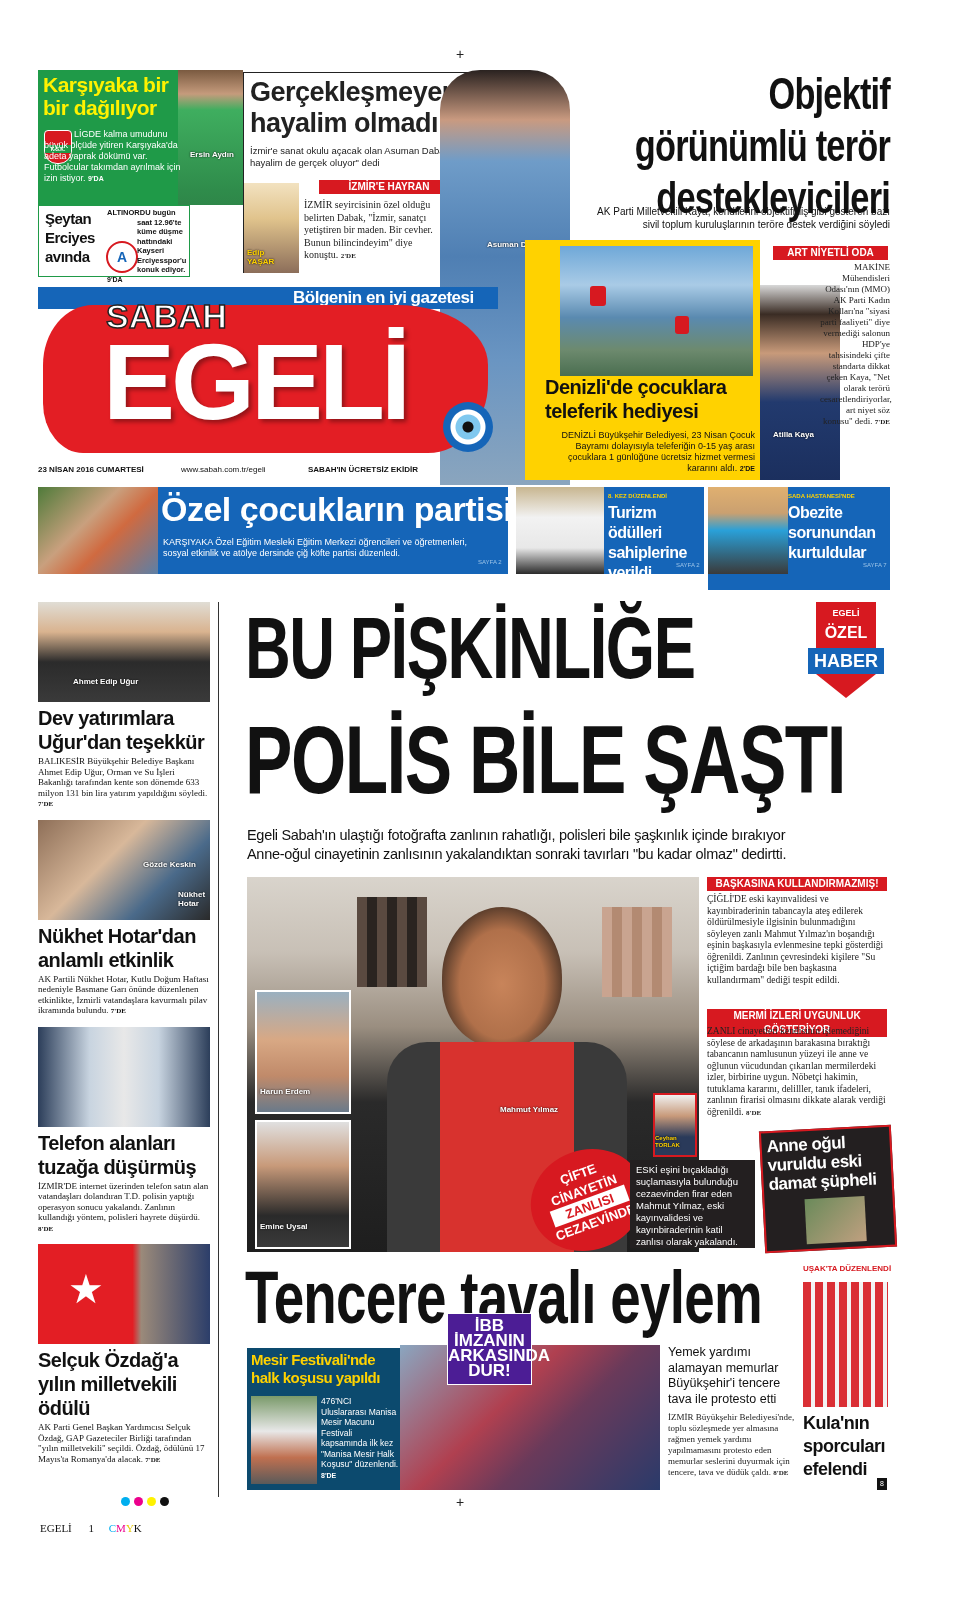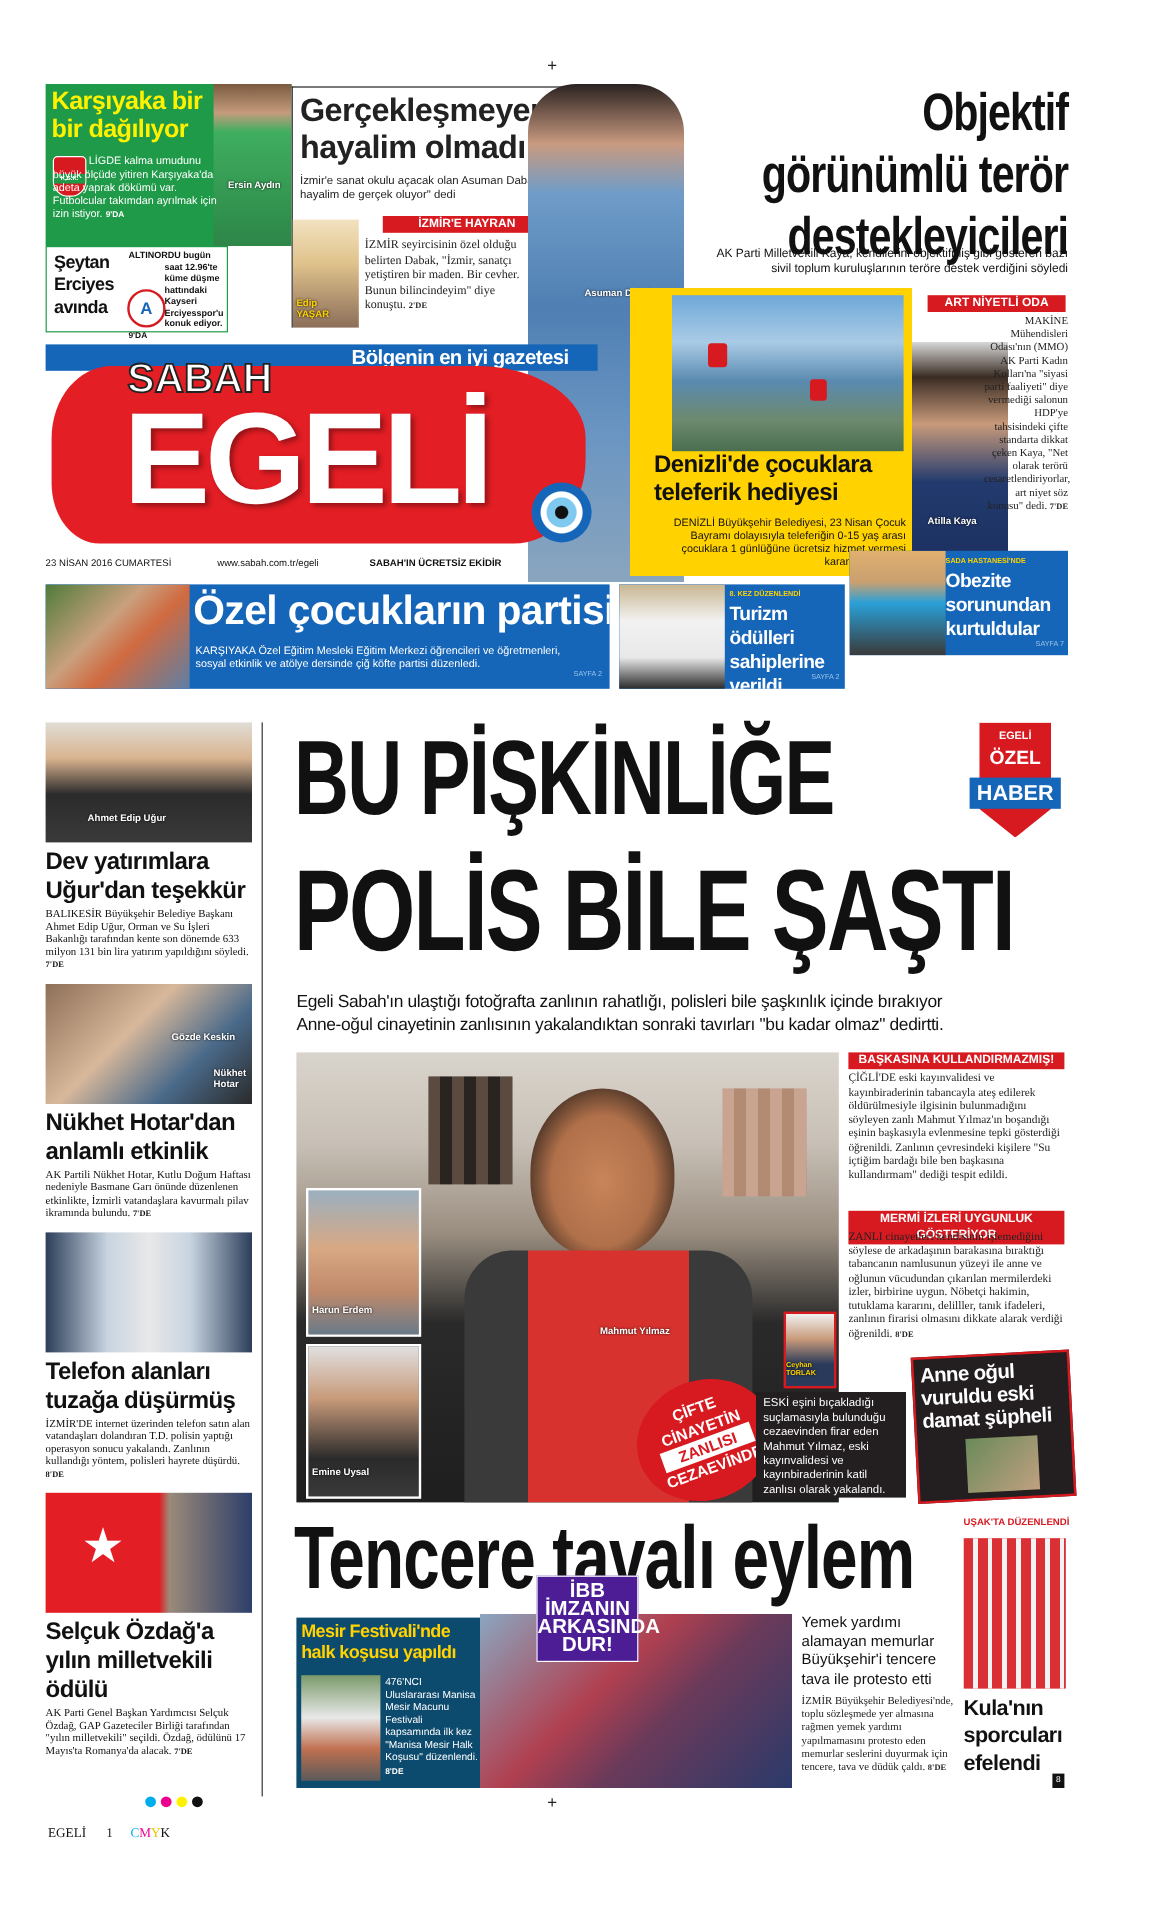--- a/index.html
+++ b/index.html
@@ -71,38 +71,38 @@
   </div>
 </div>
 
 <div class="abs" style="left:38px;top:287px;width:460px;height:195px;">
   <div class="abs" style="left:0;top:0;width:460px;height:22px;background:#1565b8;"></div>
   <div class="abs cond" style="left:255px;top:1px;width:205px;height:20px;overflow:hidden;color:#fff;font-size:17px;line-height:20px;white-space:nowrap;">Bölgenin en iyi gazetesi</div>
   <div class="abs" style="left:5px;top:18px;width:445px;height:148px;background:#e31e24;border-radius:50px 90px 60px 40px / 60px 60px 70px 50px;"></div>
   <div class="abs" style="left:68px;top:10px;font-size:34px;font-weight:bold;color:#fff;-webkit-text-stroke:1.5px #222;font-family:'Liberation Sans',sans-serif;">SABAH</div>
   <div class="abs" style="left:65px;top:40px;font-size:108px;font-weight:bold;color:#fff;line-height:110px;letter-spacing:-4px;text-shadow:3px 3px 4px rgba(0,0,0,.35);font-family:'Liberation Sans',sans-serif;">EGELİ</div>
   <div class="abs" style="left:405px;top:115px;width:50px;height:50px;border-radius:50%;background:radial-gradient(circle,#111 0 5px,#7fc8ef 6px 12px,#fff 13px 17px,#1565b8 18px);"></div>
-  <div class="abs" style="left:0;top:178px;font-size:8px;font-weight:normal;color:#111;text-align:center;">23 NİSAN 2016 CUMARTESİ</div>
+  <div class="abs" style="left:0;top:178px;font-size:8px;font-weight:bold;color:#111;text-align:center;">23 NİSAN 2016 CUMARTESİ</div>
   <div class="abs" style="left:143px;top:178px;font-size:8px;color:#111;">www.sabah.com.tr/egeli</div>
   <div class="abs" style="left:270px;top:178px;font-size:8px;font-weight:bold;color:#111;">SABAH'IN ÜCRETSİZ EKİDİR</div>
 </div>
 
 <div class="abs" style="left:38px;top:487px;width:470px;height:87px;background:#1565b8;overflow:hidden;">
   <div class="abs photo" style="left:0;top:0;width:120px;height:87px;background:linear-gradient(135deg,#4f7b3a,#c9a07e 40%,#d06a40 60%,#5c7fa6);"></div>
   <div class="abs cond" style="left:123px;top:4px;width:345px;color:#fff;font-size:34px;line-height:36px;text-align:right;white-space:nowrap;">Özel çocukların partisi</div>
   <div class="abs" style="left:125px;top:50px;width:320px;color:#fff;font-size:9px;line-height:11px;">KARŞIYAKA Özel Eğitim Mesleki Eğitim Merkezi öğrencileri ve öğretmenleri, sosyal etkinlik ve atölye dersinde çiğ köfte partisi düzenledi.</div>
   <div class="abs" style="left:440px;top:72px;color:#9cc4e8;font-size:6px;">SAYFA 2</div>
 </div>
 <div class="abs" style="left:516px;top:487px;width:188px;height:87px;background:#1565b8;overflow:hidden;">
   <div class="abs photo" style="left:0;top:0;width:88px;height:87px;background:linear-gradient(180deg,#c8b690,#f2f2f2 35%,#e8e8e8 70%,#2a2a2a);"></div>
   <div class="abs" style="left:92px;top:6px;color:#ffd200;font-size:6px;font-weight:bold;">8. KEZ DÜZENLENDİ</div>
   <div class="abs cond" style="left:92px;top:16px;width:95px;color:#fff;font-size:16px;line-height:20px;">Turizm ödülleri sahiplerine verildi</div>
   <div class="abs" style="left:160px;top:75px;color:#9cc4e8;font-size:6px;">SAYFA 2</div>
 </div>
-<div class="abs" style="left:708px;top:459px;width:182px;height:87px;background:#1565b8;overflow:hidden;">
+<div class="abs" style="left:708px;top:487px;width:182px;height:103px;background:#1565b8;overflow:hidden;">
   <div class="abs photo" style="left:0;top:0;width:80px;height:87px;background:linear-gradient(180deg,#e0b070,#caa070 30%,#2aa0d8 50%,#3a3a3a);"></div>
   <div class="abs" style="left:80px;top:6px;color:#ffd200;font-size:6px;font-weight:bold;">SADA HASTANESİ'NDE</div>
   <div class="abs cond" style="left:80px;top:16px;width:100px;color:#fff;font-size:16px;line-height:20px;">Obezite sorunundan kurtuldular</div>
   <div class="abs" style="left:155px;top:75px;color:#9cc4e8;font-size:6px;">SAYFA 7</div>
 </div>
 
 <div class="abs" style="left:38px;top:602px;width:172px;">
   <div style="margin-bottom:10px;">
     <div class="photo" style="width:172px;height:100px;position:relative;background:linear-gradient(180deg,#e0ddd5,#d9b38f 30%,#2b2b2b 60%,#3a3a3a);">
       <div class="cap" style="position:absolute;left:35px;top:75px;">Ahmet Edip Uğur</div>

